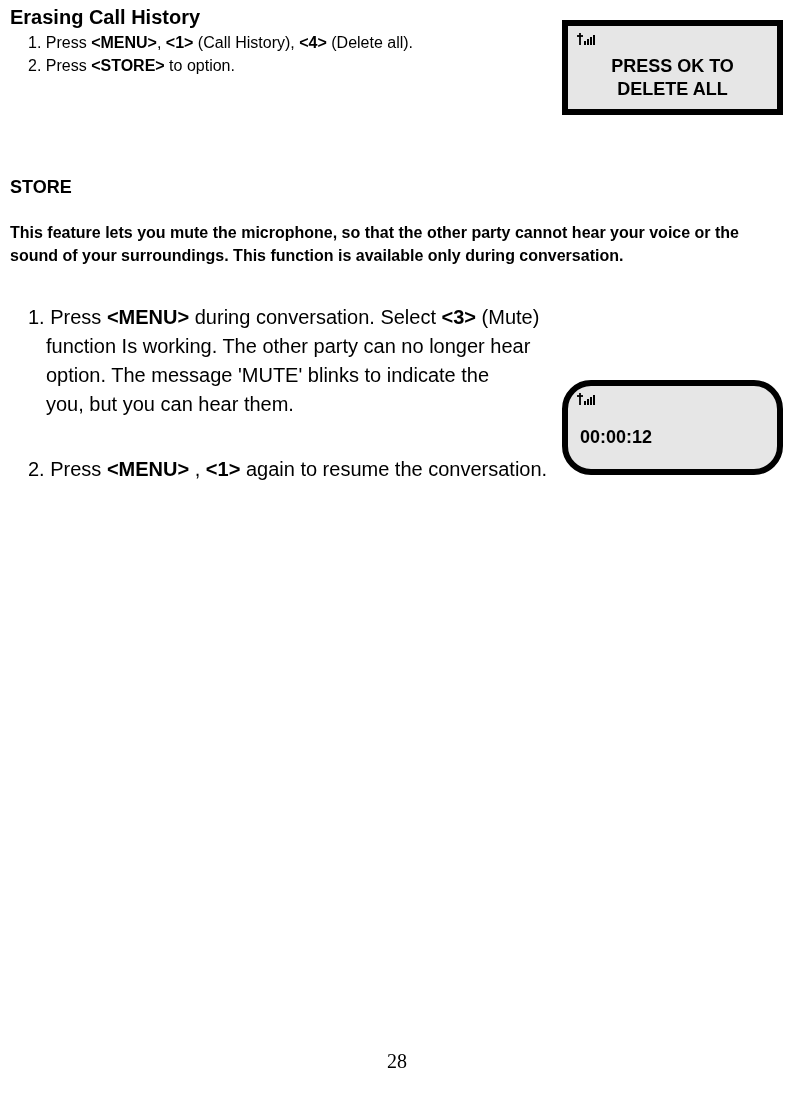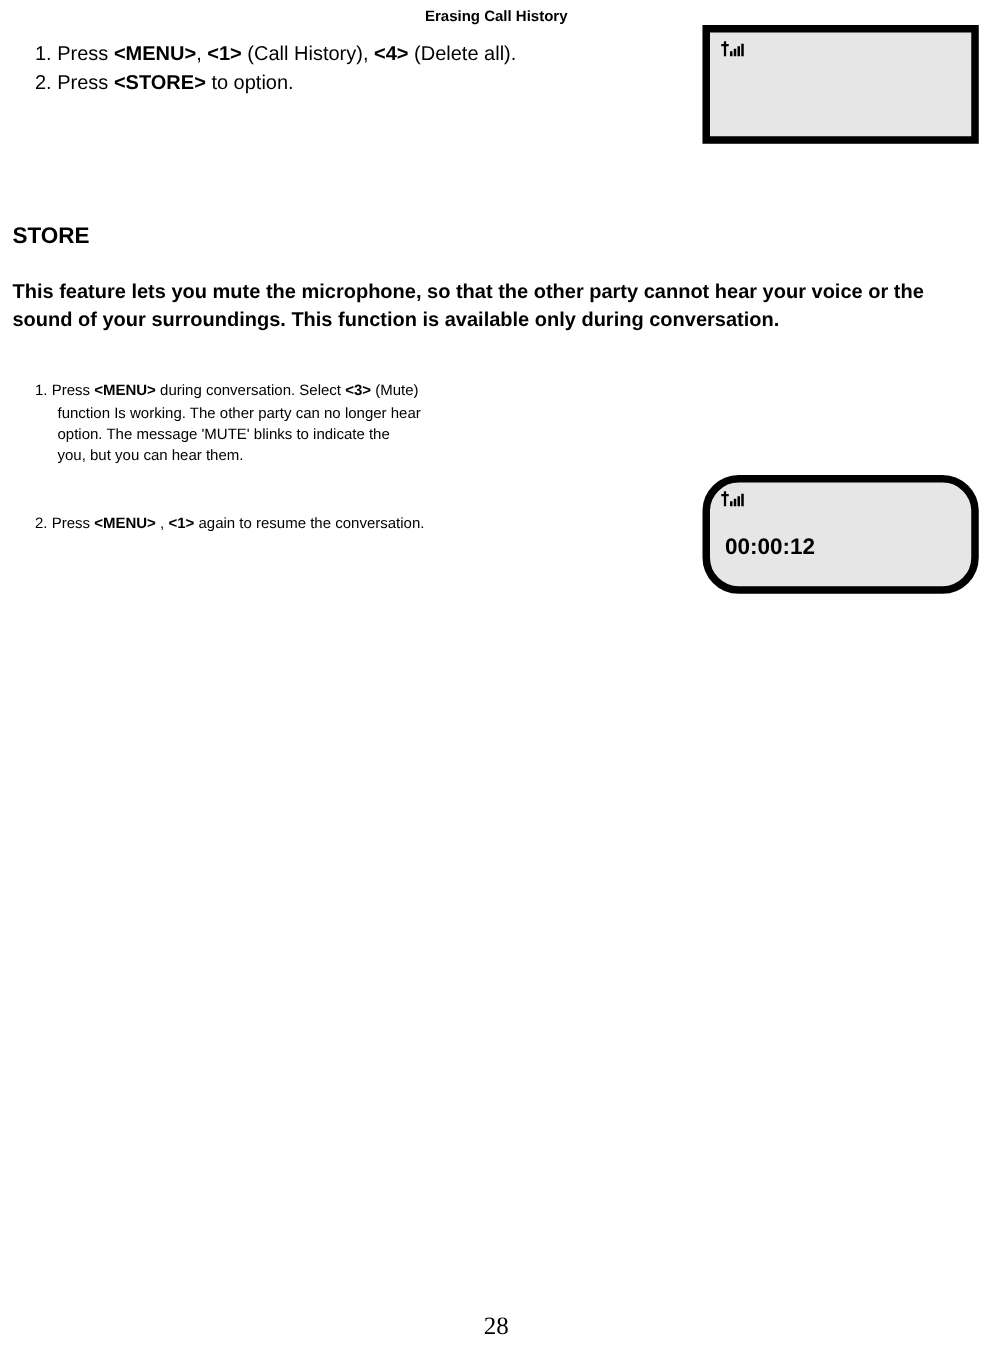--- a/index.html
+++ b/index.html
@@ -12,26 +12,25 @@
       height: 1095px;
       background: #fff;
       font-family: Arial, Helvetica, sans-serif;
       font-size: 16px;
       color: #000;
       position: relative;
       padding: 6px 10px 0 10px;
     }
     .section-heading {
       font-weight: bold;
-      font-size: 12px;
-      text-align: center;
+      font-size: 20px;
     }
     .step-list {
       padding-left: 18px;
-      margin-top: 12px;
+      margin-top: 2px;
     }
     .step {
       font-size: 16px;
       line-height: 1.45;
     }
     .bold {
       font-weight: bold;
     }
     .mute-section {
       margin-top: 100px;
@@ -45,21 +44,21 @@
       font-weight: bold;
       font-size: 16px;
       line-height: 1.4;
       margin-bottom: 22px;
       max-width: 760px;
     }
     .mute-steps {
       padding-left: 18px;
     }
     .mute-step {
-      font-size: 12px;
+      font-size: 20px;
       line-height: 1.45;
       max-width: 560px;
       margin-top: 36px;
     }
     .mute-step .indent {
       padding-left: 18px;
       display: block;
     }
     .phone-screen {
       position: absolute;
@@ -133,20 +132,24 @@
 
 <div class="phone-screen top">
   <svg class="signal-icon" viewBox="0 0 22 14">
     <line x1="4" y1="1" x2="4" y2="13" stroke="#000" stroke-width="1.8"></line>
     <line x1="1" y1="4" x2="7" y2="4" stroke="#000" stroke-width="1.8"></line>
     <rect x="8" y="9" width="2" height="4" fill="#000"></rect>
     <rect x="11" y="7" width="2" height="6" fill="#000"></rect>
     <rect x="14" y="5" width="2" height="8" fill="#000"></rect>
     <rect x="17" y="3" width="2" height="10" fill="#000"></rect>
   </svg>
+  <div class="screen-text-center">
+    <div>PRESS OK TO</div>
+    <div>DELETE ALL</div>
+  </div>
 </div>
 
 <div class="mute-section">
   <div class="mute-heading">STORE</div>
   <div class="mute-desc">This feature lets you mute the microphone, so that the other party cannot hear your voice or the sound of your surroundings. This function is available only during conversation.</div>
   <div class="mute-steps">
     <div class="mute-step">
       <span>1. Press </span><span class="bold">&lt;MENU&gt;</span><span> during conversation. Select </span><span class="bold">&lt;3&gt;</span><span> (Mute)</span>
       <span class="indent">function Is working. The other party can no longer hear</span>
       <span class="indent">option. The message 'MUTE' blinks to indicate the</span>

